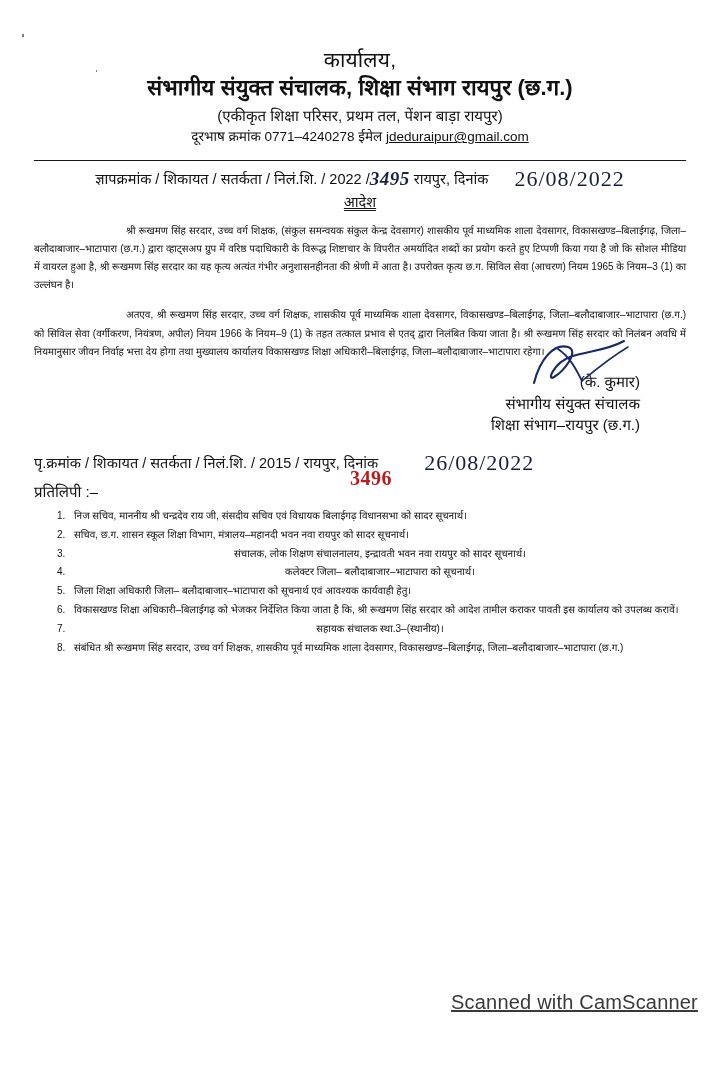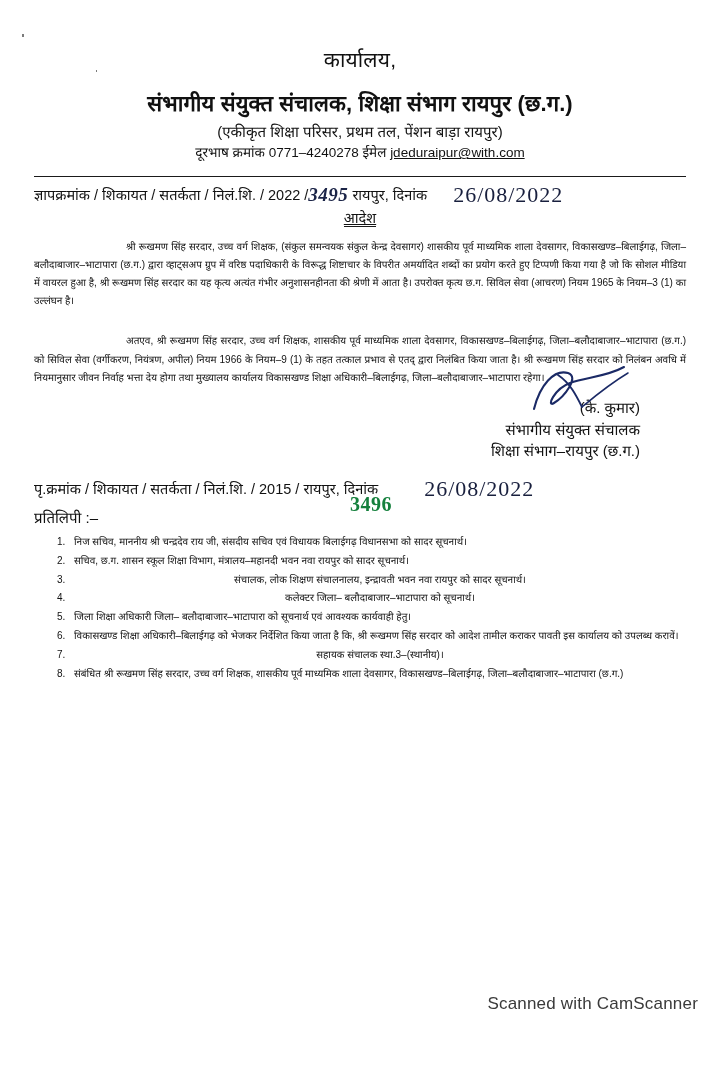--- a/index.html
+++ b/index.html
@@ -33,21 +33,21 @@
   .header { text-align: center; }
   .hdr-office {
     font-size: 21px;
     line-height: 1.18;
     letter-spacing: 0.2px;
   }
   .hdr-main {
     font-size: 22px;
     font-weight: bold;
     line-height: 1.22;
-    margin-top: 18px;
+    margin-top: 2px;
     letter-spacing: 0.1px;
   }
   .hdr-sub {
     font-size: 15px;
     line-height: 1.3;
     margin-top: 4px;
   }
   .hdr-contact {
     font-size: 13.5px;
     line-height: 1.3;
@@ -63,20 +63,21 @@
     position: relative;
     margin-top: 14px;
     height: 42px;
     border-top: 1.3px solid #1a1a1a;
     padding-top: 3px;
   }
   .ref-line {
     font-size: 14.5px;
     white-space: nowrap;
     line-height: 1.35;
+    text-align: center;
   }
   .ref-num-hand {
     font-family: "Liberation Serif", serif;
     font-weight: bold;
     font-style: italic;
     font-size: 19px;
     color: #1b2447;
     letter-spacing: 0.5px;
     vertical-align: -1px;
   }
@@ -102,21 +103,21 @@
 
   
   .para {
     font-size: 10px;
     line-height: 1.82;
     text-align: justify;
     text-justify: inter-word;
     margin-top: 16px;
     text-indent: 92px;
   }
-  .para.second { margin-top: 22px; }
+  .para.second { margin-top: 12px; }
 
   
   .sign-block {
     text-align: right;
     font-size: 15px;
     line-height: 1.45;
     margin-top: 4px;
     padding-right: 46px;
     position: relative;
   }
@@ -149,21 +150,21 @@
     margin-left: 42px;
     vertical-align: -2px;
   }
   .ref2-num-hand {
     position: absolute;
     left: 316px;
     top: 19px;
     font-family: "Liberation Serif", serif;
     font-weight: bold;
     font-size: 20px;
-    color: #15803d;
+    color: #b91c1c;
     letter-spacing: 0.5px;
   }
   .pratilipi {
     font-size: 15px;
     margin-top: 2px;
   }
 
   
   ol.copylist {
     margin: 6px 0 0 0;
@@ -194,24 +195,25 @@
     top: -50px;
     width: 120px;
     height: 58px;
   }
 
   
   .camscanner {
     position: absolute;
     right: 22px;
     bottom: 10px;
-    font-size: 17px;
+    font-size: 20px;
     color: #3a3a3a;
     font-family: "Liberation Sans", sans-serif;
     letter-spacing: 0.2px;
+    text-decoration: underline;
   }
   .speck {
     position: absolute;
     background: #5a5a5a;
     width: 2px; height: 3px;
     opacity: .8;
   }
 </style>
 </head>
 <body>
@@ -222,21 +224,21 @@
   <span class="speck" style="left:96px;top:70px;width:1px;height:2px;"></span>
 
   <div class="doc-body">
 
     <div class="header">
       <div class="hdr-office">कार्यालय,</div>
       <div class="hdr-main">संभागीय संयुक्त संचालक, शिक्षा संभाग रायपुर (छ.ग.)</div>
       <div class="hdr-sub">(एकीकृत शिक्षा परिसर, प्रथम तल, पेंशन बाड़ा रायपुर)</div>
       <div class="hdr-contact">
         <span>दूरभाष क्रमांक 0771–4240278 ईमेल</span>
-        <span class="mail">jdeduraipur@with.com</span>
+        <span class="mail">jdeduraipur@gmail.com</span>
       </div>
     </div>
 
     <div class="ref-row">
       <div class="ref-line">
         <span>ज्ञापक्रमांक / शिकायत / सतर्कता / निलं.शि. / 2022 /</span><span class="ref-num-hand">3495</span>
         <span>रायपुर, दिनांक</span>
         <span class="ref-date-hand">26/08/2022</span>
       </div>
       <div class="order-word">

